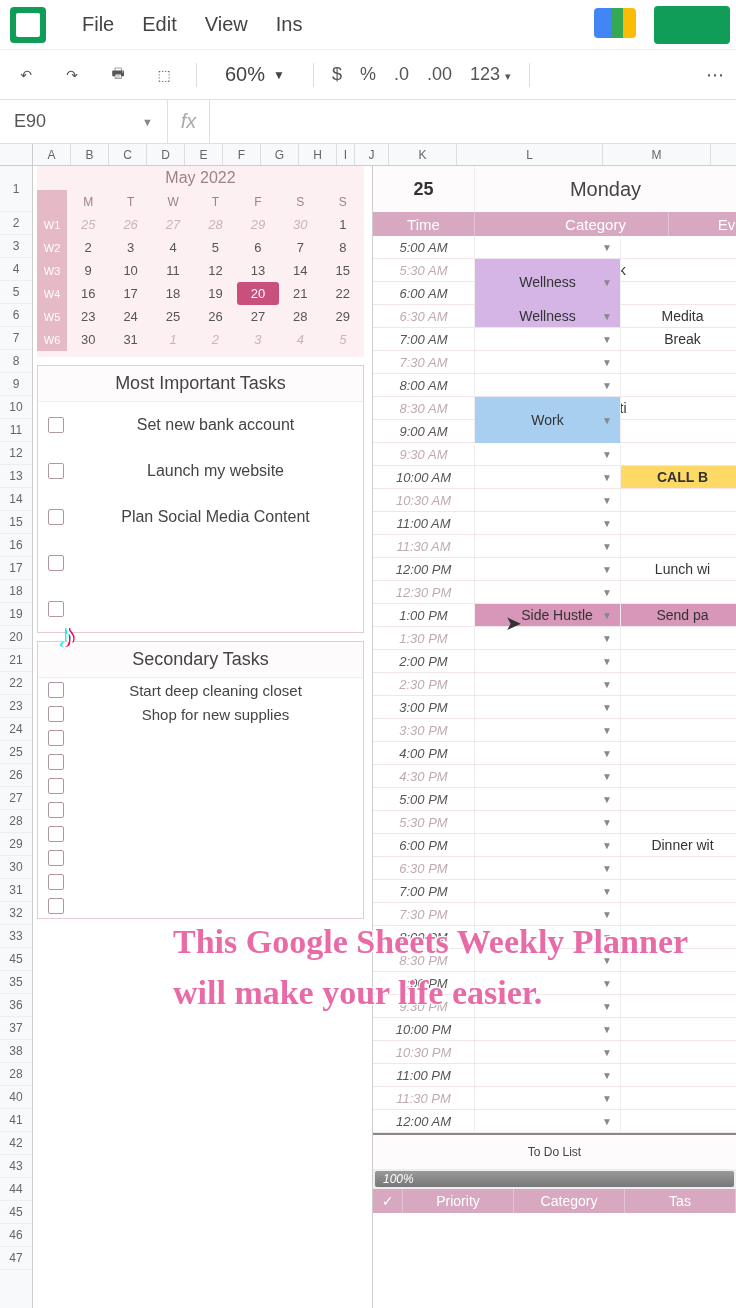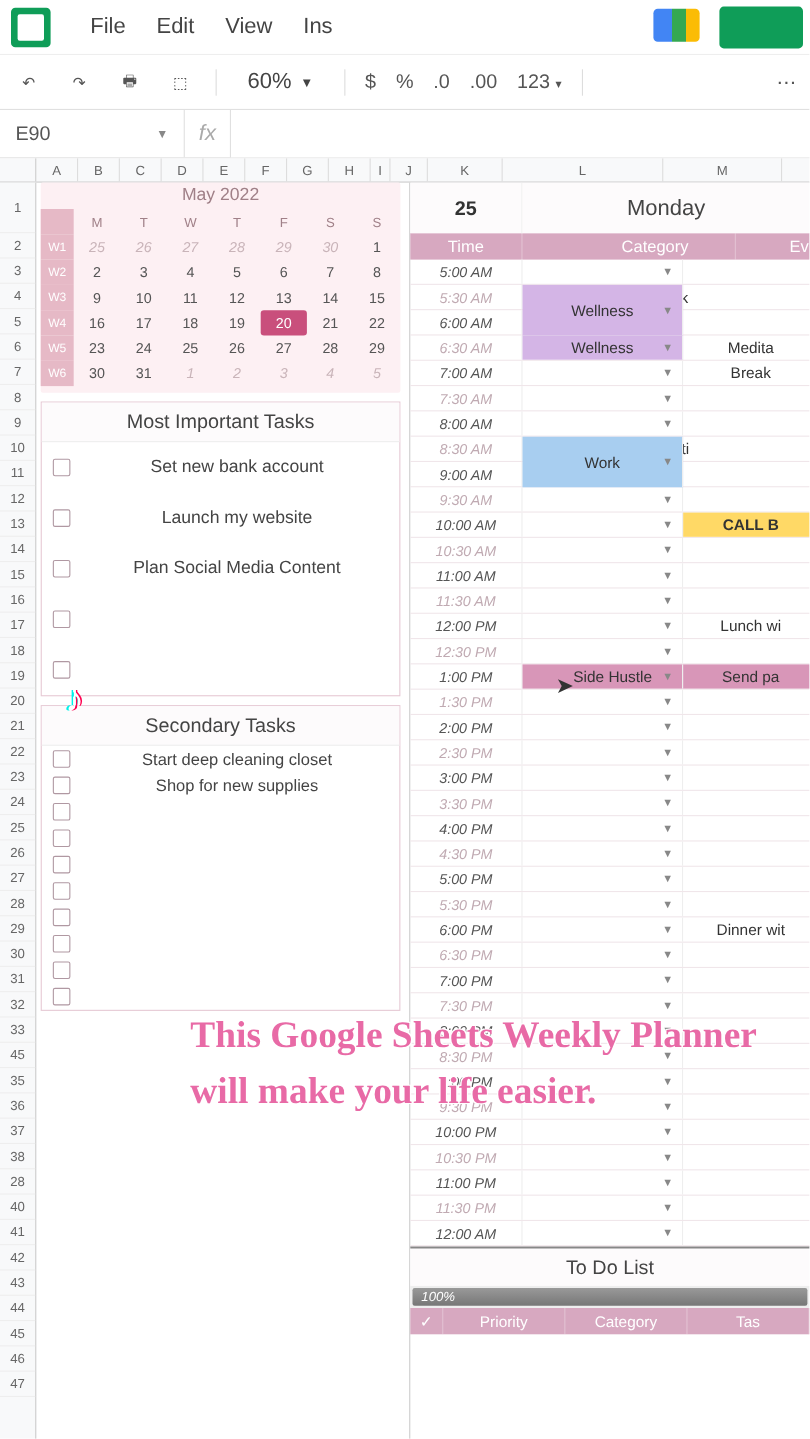--- a/index.html
+++ b/index.html
@@ -81,21 +81,21 @@
 .cat-cell { width: 146px; display: flex; align-items: center; justify-content: center; font-size: 14px; border-right: 1px solid #eee; position: relative; }
 .cat-cell .dd { position: absolute; right: 8px; color: #888; font-size: 10px; }
 .ev-cell { flex: 1; display: flex; align-items: center; justify-content: center; font-size: 14px; padding-left: 8px; }
 .cat-wellness { background: #d4b5e6; }
 .cat-work { background: #a8cef0; }
 .cat-side { background: #d896b8; padding-left: 19px; }
 .ev-call { background: #ffd966; font-weight: bold; }
 .ev-side { background: #d896b8; }
 
 
-.todo-hdr { height: 36px; display: flex; align-items: center; justify-content: center; font-size: 18px; color: #444; border-top: 2px solid #888; background: #fdfbfc; }
+.todo-hdr { height: 36px; display: flex; align-items: center; justify-content: center; font-size: 12px; color: #444; border-top: 2px solid #888; background: #fdfbfc; }
 .progress { height: 20px; background: #eee; position: relative; font-size: 12px; display: flex; align-items: center; }
 .progress .bar { position: absolute; inset: 2px; background: linear-gradient(#999,#777); border-radius: 2px; }
 .progress .pct { position: relative; z-index: 1; padding-left: 10px; color: #fff; font-style: italic; }
 .todo-cols { height: 24px; display: flex; background: #d7a8c0; color: #fff; font-size: 14px; }
 .tc { flex: 1; display: flex; align-items: center; justify-content: center; border-right: 1px solid rgba(255,255,255,0.3); }
 .tc.chkcol { width: 30px; flex: none; }
 
 
 .overlay-text { position: absolute; left: 140px; top: 750px; font-size: 34px; font-weight: bold; color: #e86aa6; text-shadow: -1px -1px 0 #fff, 1px -1px 0 #fff, -1px 1px 0 #fff, 1px 1px 0 #fff; line-height: 1.5; pointer-events: none; font-family: Georgia, serif; }
 .tiktok { position: absolute; left: 26px; top: 450px; font-size: 34px; color: #fff; text-shadow: 2px 0 #ff0050, -2px 0 #00f2ea; pointer-events: none; }

